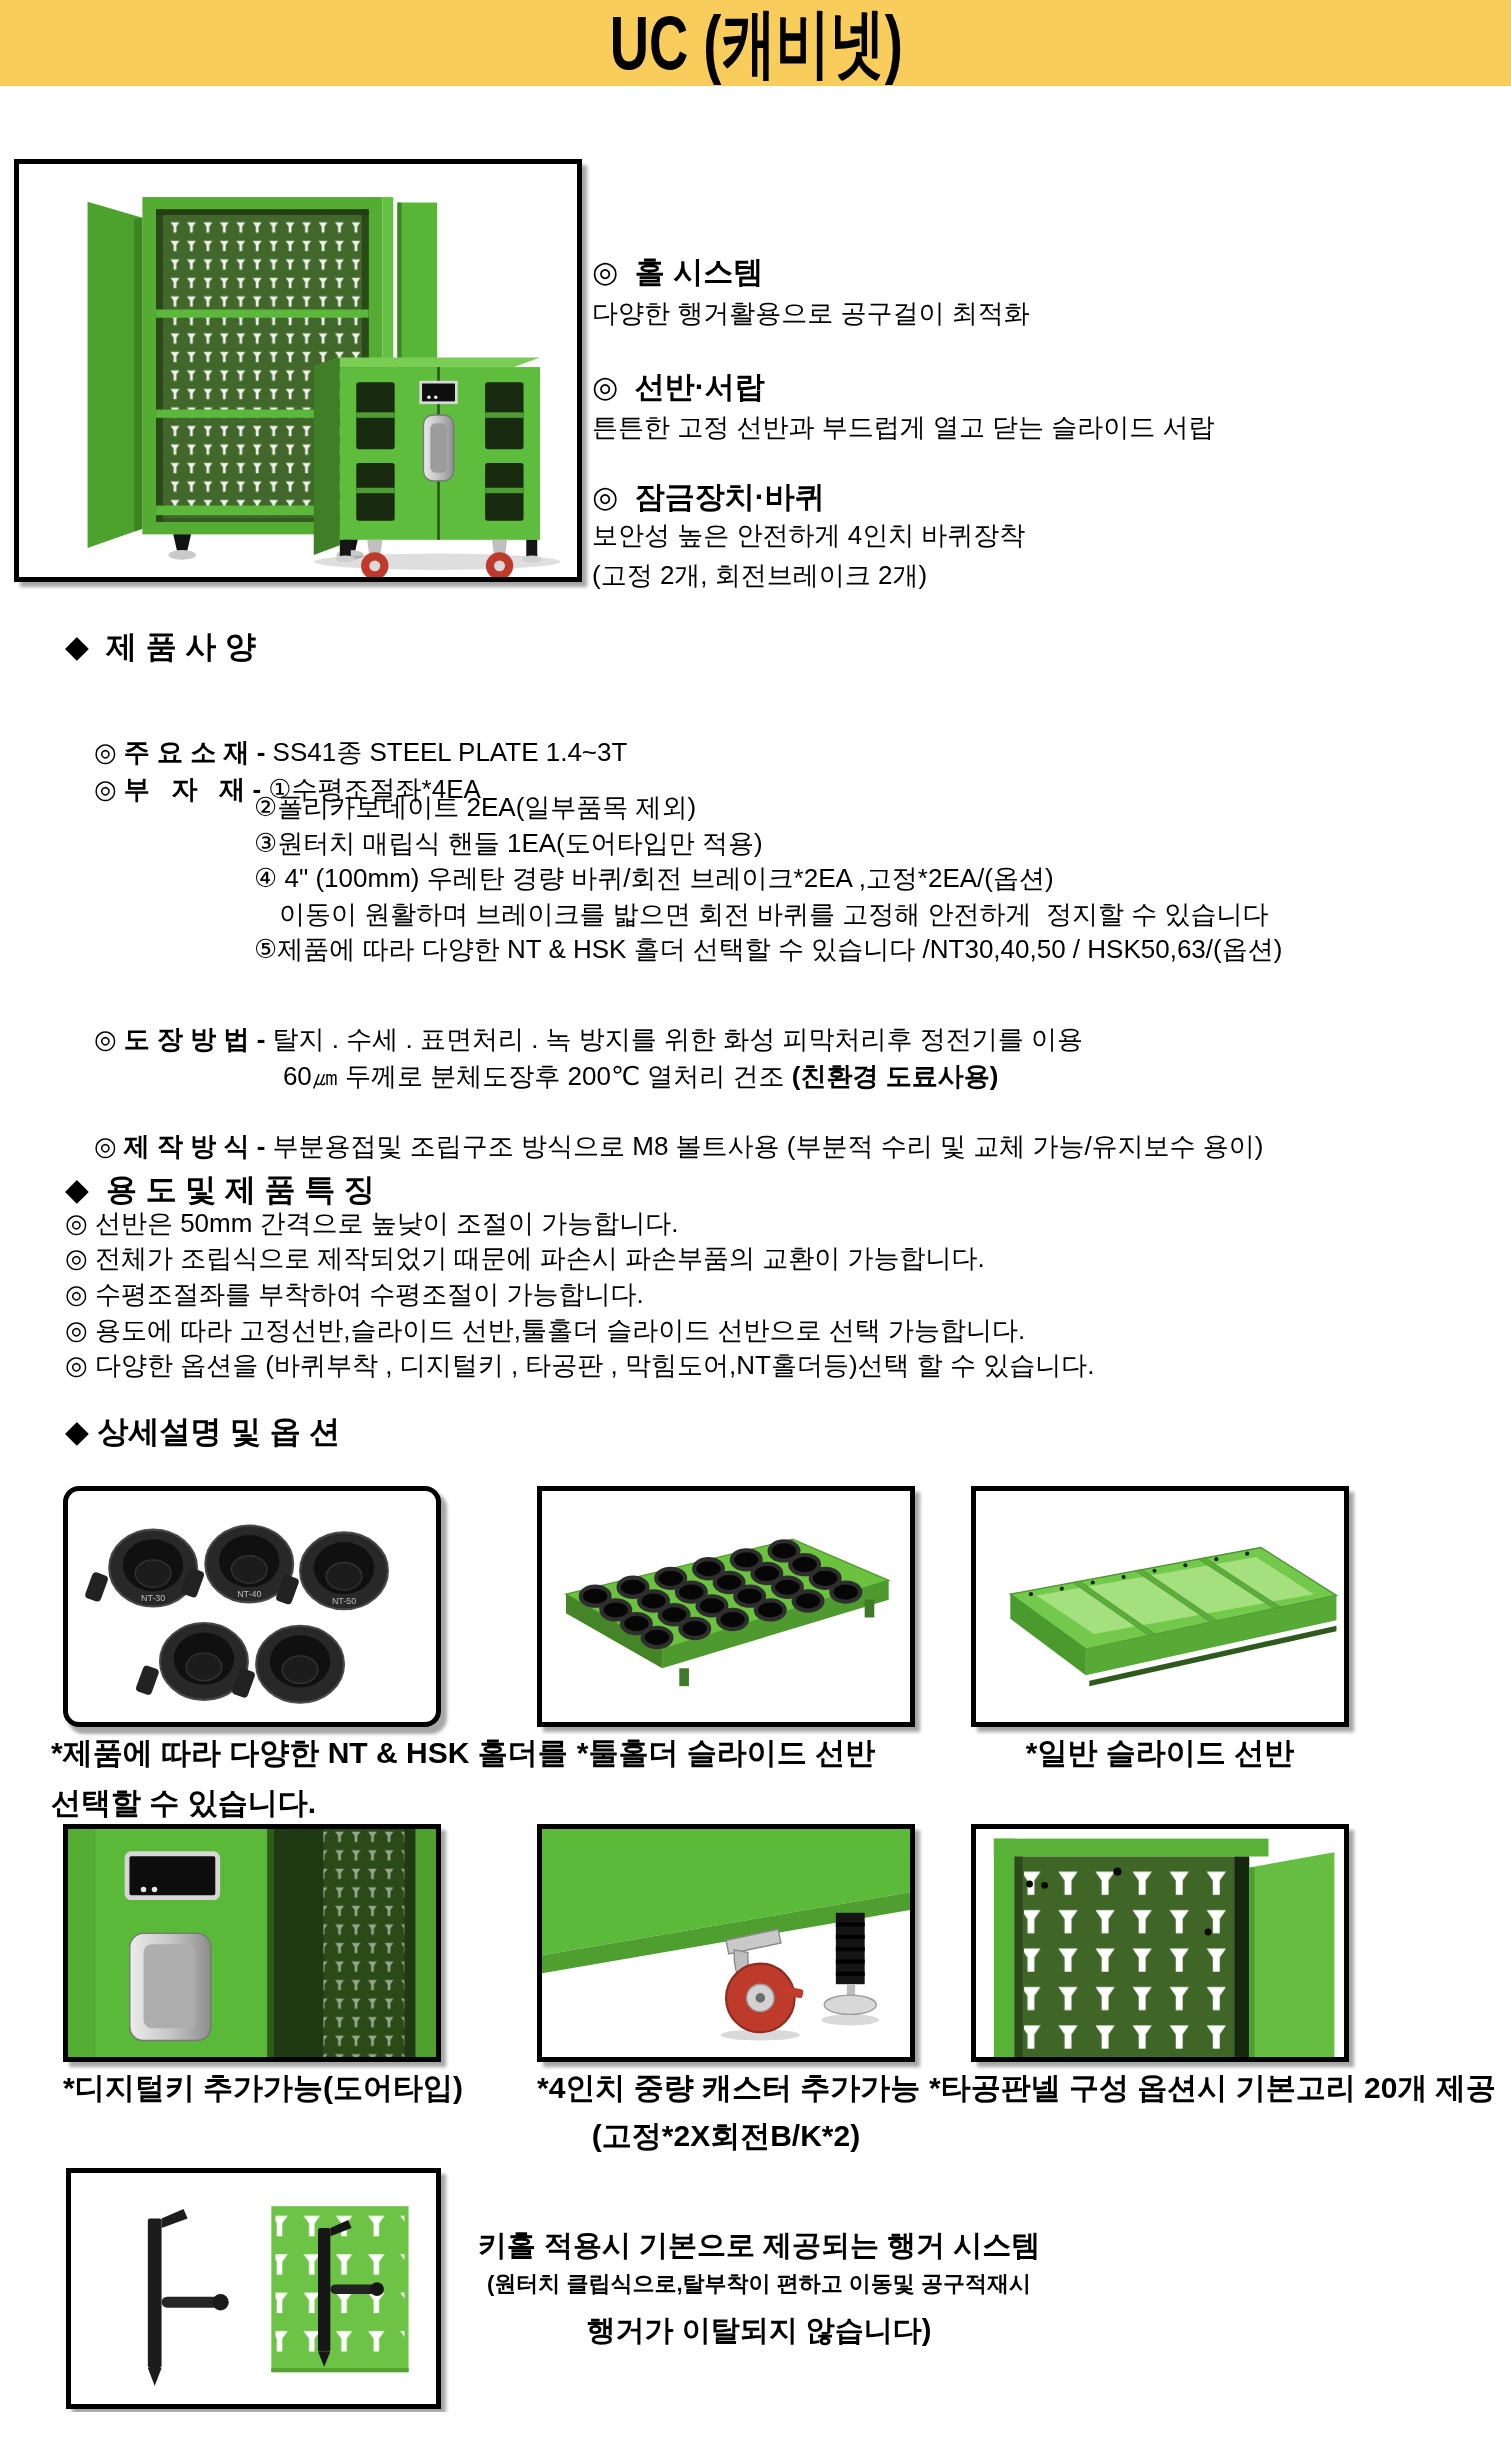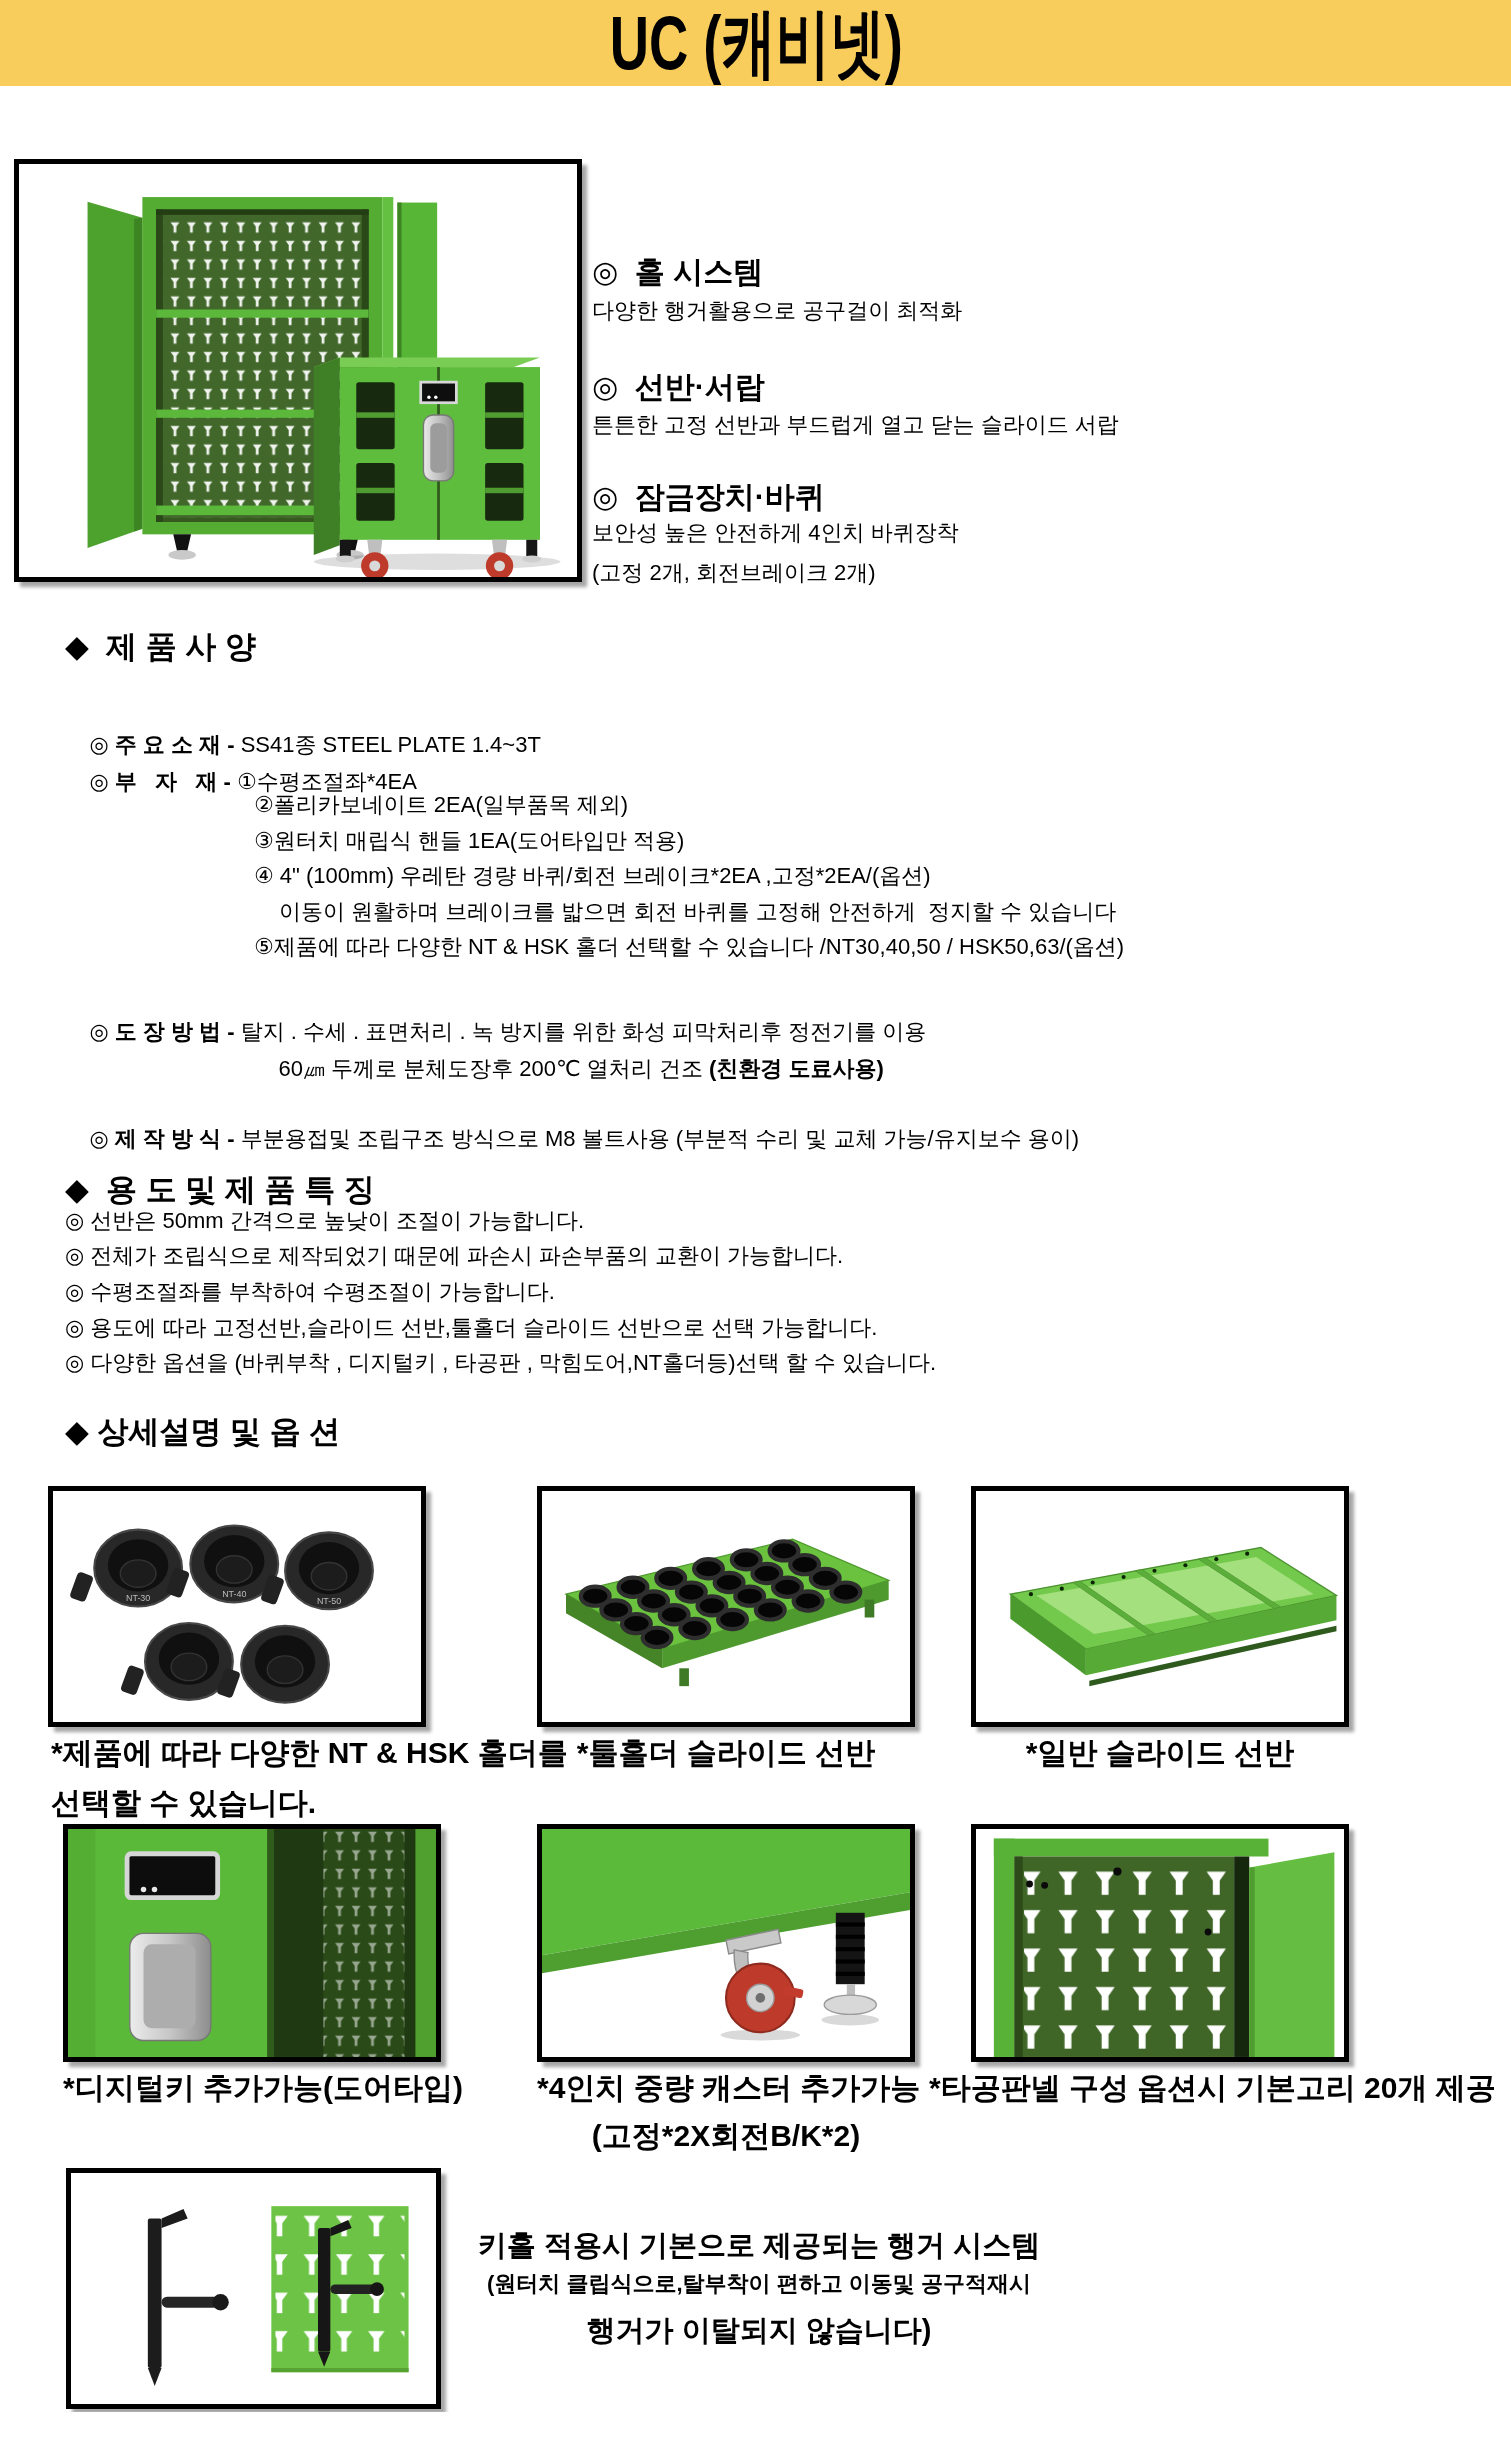--- a/index.html
+++ b/index.html
@@ -5,21 +5,21 @@
   html,body{margin:0;padding:0;background:#ffffff;}
   .page{position:relative;width:1512px;height:2412px;background:#fff;overflow:hidden;
         font-family:"Liberation Sans","DejaVu Sans",sans-serif;color:#000;}
   .banner{position:absolute;left:0;top:0;width:1512px;height:86px;background:#F8CD5C;
           display:flex;align-items:center;justify-content:center;}
   .banner .title{font-size:68px;font-weight:800;letter-spacing:0px;
           transform:scaleX(.8) scaleY(1.12);transform-origin:center;}
   .imgbox{position:absolute;background:#fff;border:5.5px solid #000;box-sizing:border-box;
           box-shadow:5.5px 6.2px 3.4px rgba(0,0,0,.35);}
   .imgbox svg{display:block;width:100%;height:100%;}
-  .t{position:absolute;font-size:22px;white-space:pre;line-height:1.2;}
+  .t{position:absolute;font-size:26px;white-space:pre;line-height:1.2;}
   .h{font-size:30px;font-weight:700;}
   .b{font-weight:700;}
   .sech{font-size:31px;font-weight:800;}
   .cap{position:absolute;font-size:30px;font-weight:700;white-space:pre;line-height:1.2;}
   .center{text-align:center;}
 </style>
 </head>
 <body>
 
 <div class="page">
@@ -142,21 +142,21 @@
 
   <div class="t sech" style="left:65px;top:1171px;">◆  용 도 및 제 품 특 징</div>
   <div class="t" style="left:65px;top:1208px;">◎ 선반은 50mm 간격으로 높낮이 조절이 가능합니다.</div>
   <div class="t" style="left:65px;top:1279px;">◎ 수평조절좌를 부착하여 수평조절이 가능합니다.</div>
   <div class="t" style="left:65px;top:1243px;">◎ 전체가 조립식으로 제작되었기 때문에 파손시 파손부품의 교환이 가능합니다.</div>
   <div class="t" style="left:65px;top:1315px;">◎ 용도에 따라 고정선반,슬라이드 선반,툴홀더 슬라이드 선반으로 선택 가능합니다.</div>
   <div class="t" style="left:65px;top:1350px;">◎ 다양한 옵션을 (바퀴부착 , 디지털키 , 타공판 , 막힘도어,NT홀더등)선택 할 수 있습니다.</div>
 
   <div class="t sech" style="left:65px;top:1413px;">◆ 상세설명 및 옵 션</div>
 
-  <div class="imgbox" style="left:48px;top:1486px;width:378px;height:241px;">
+  <div class="imgbox" style="left:63px;top:1486px;width:378px;height:241px;border-radius:16px;">
     <svg viewBox="0 0 536 336">
       <g transform="translate(124,112)">
         <ellipse rx="64" ry="56" fill="#282828"></ellipse>
           <ellipse rx="64" ry="56" fill="none" stroke="#484848" stroke-width="3"></ellipse>
         <ellipse cy="-4" rx="44" ry="38" fill="#101010"></ellipse>
           <ellipse cy="8" rx="26" ry="20" fill="#1c1c1c" stroke="#333" stroke-width="2"></ellipse>
         <rect x="-80" y="34" width="24" height="40" rx="6" transform="rotate(20)" fill="#222"></rect>
         <text y="48" text-anchor="middle" font-size="13" fill="#bdbdbd">NT-30</text>
       </g>
       <g transform="translate(264,106)">

